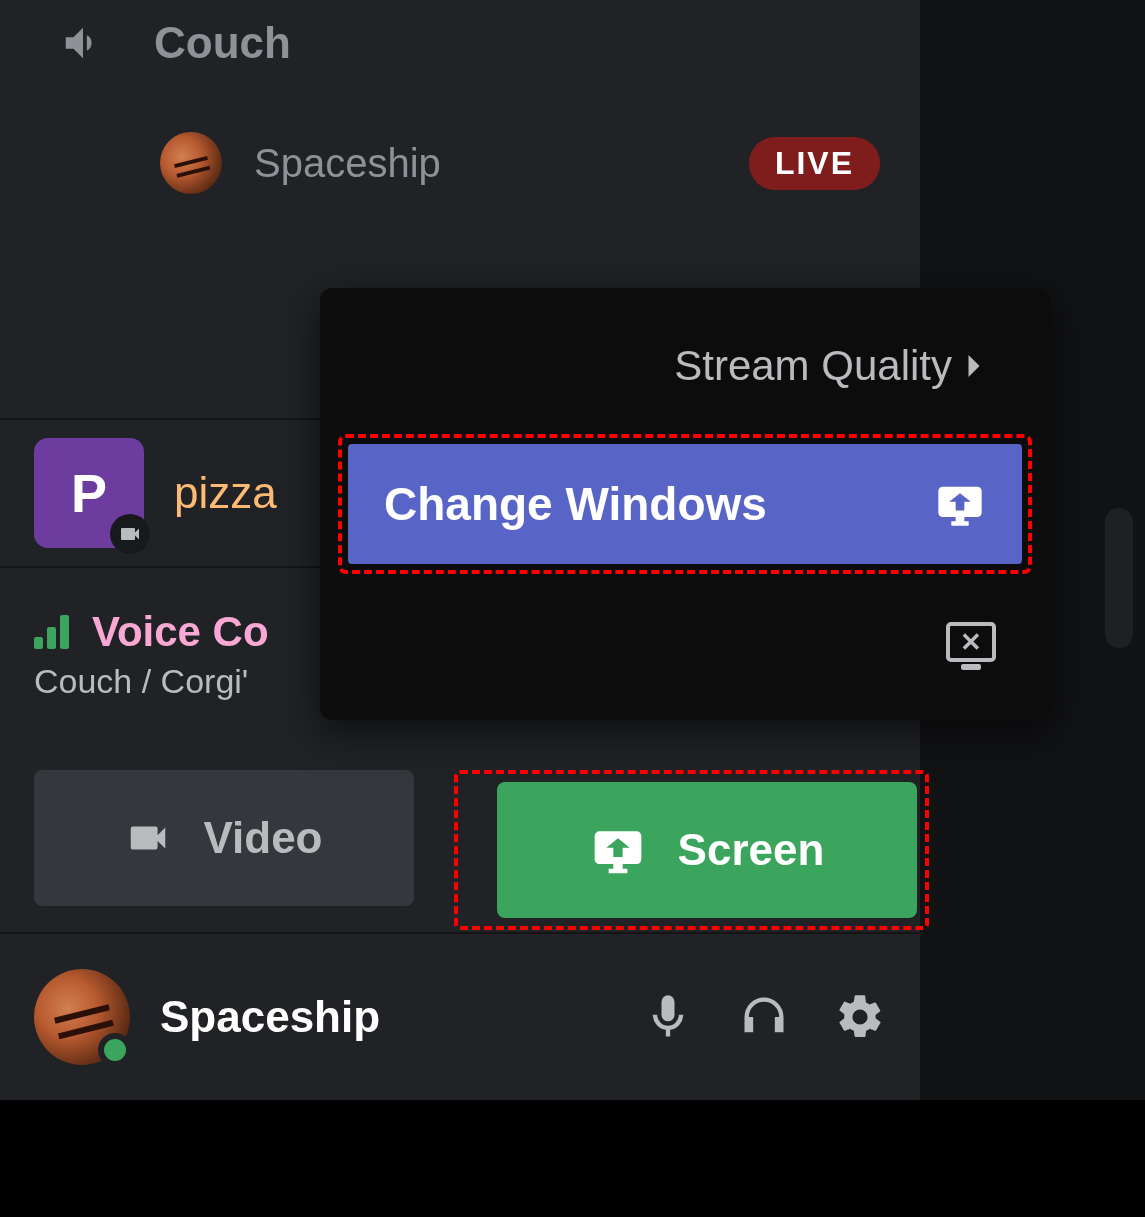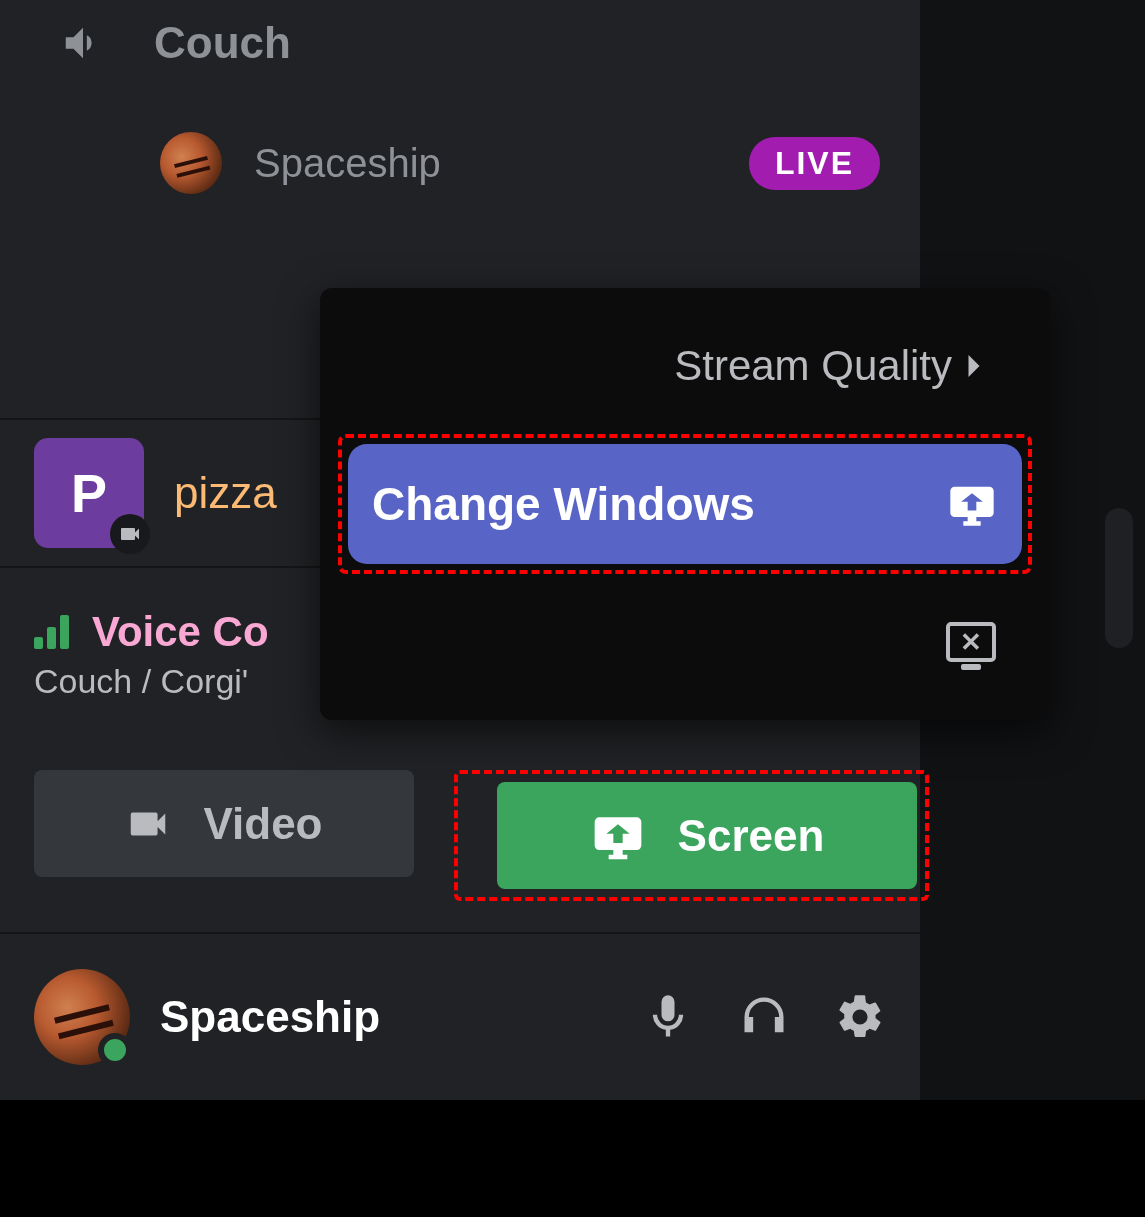--- a/index.html
+++ b/index.html
@@ -49,21 +49,21 @@
   }
   .avatar-sm::after{
     content:"";
     position:absolute; left:14px; top:28px; width:34px; height:4px;
     background:#2a1008; transform:rotate(-14deg);
     box-shadow: 0 10px 0 #2a1008;
   }
   .live-badge {
     margin-left: auto;
     margin-right: 40px;
-    background: #a21caf;
+    background: #7f1d1d;
     color: #fff;
     font-weight: 800;
     font-size: 32px;
     letter-spacing: 2px;
     padding: 8px 26px;
     border-radius: 26px;
   }
   
   .activity-row {
     position: absolute;
@@ -102,21 +102,21 @@
   .signal span:nth-child(2){ left:13px; height:22px; }
   .signal span:nth-child(3){ left:26px; height:34px; }
   .vc-title { color:#f9a8d4; font-size:42px; font-weight:600; }
   .vc-sub { color:#b9bbbe; font-size:34px; margin-top:6px; }
   
   .btn-row {
     position:absolute; left:34px; top:770px;
     display:flex; gap:40px;
   }
   .btn {
-    height:107px; border-radius:8px;
+    height:136px; border-radius:8px;
     display:flex; align-items:center; justify-content:center;
     gap:32px;
     font-size:44px; font-weight:600;
   }
   .btn-video {
     width:380px; background:#34373c; color:#b9bbbe;
   }
   .btn-video svg{ width:46px; height:46px; fill:#b9bbbe; }
   .btn-screen-wrap {
     border: 4px dashed #ff0000;
@@ -176,22 +176,22 @@
     border: 4px dashed #ff0000;
     border-radius:8px;
     padding:6px;
     margin: 16px 0;
   }
   .menu-highlight {
     background:#5865c7;
     color:#fff;
     height:120px;
     display:flex; align-items:center; justify-content:space-between;
-    padding:0 24px;
-    border-radius:19px;
+    padding:0 36px;
+    border-radius:4px;
     font-size:46px;
     font-weight:600;
   }
   .menu-highlight svg { width:52px; height:52px; fill:#fff; }
   .stop-icon {
     width:50px; height:40px; border:4px solid #b9bbbe; border-radius:5px;
     position:relative; display:flex; align-items:center; justify-content:center;
   }
   .stop-icon::after{
     content:""; position:absolute; bottom:-12px; left:50%; transform:translateX(-50%);

